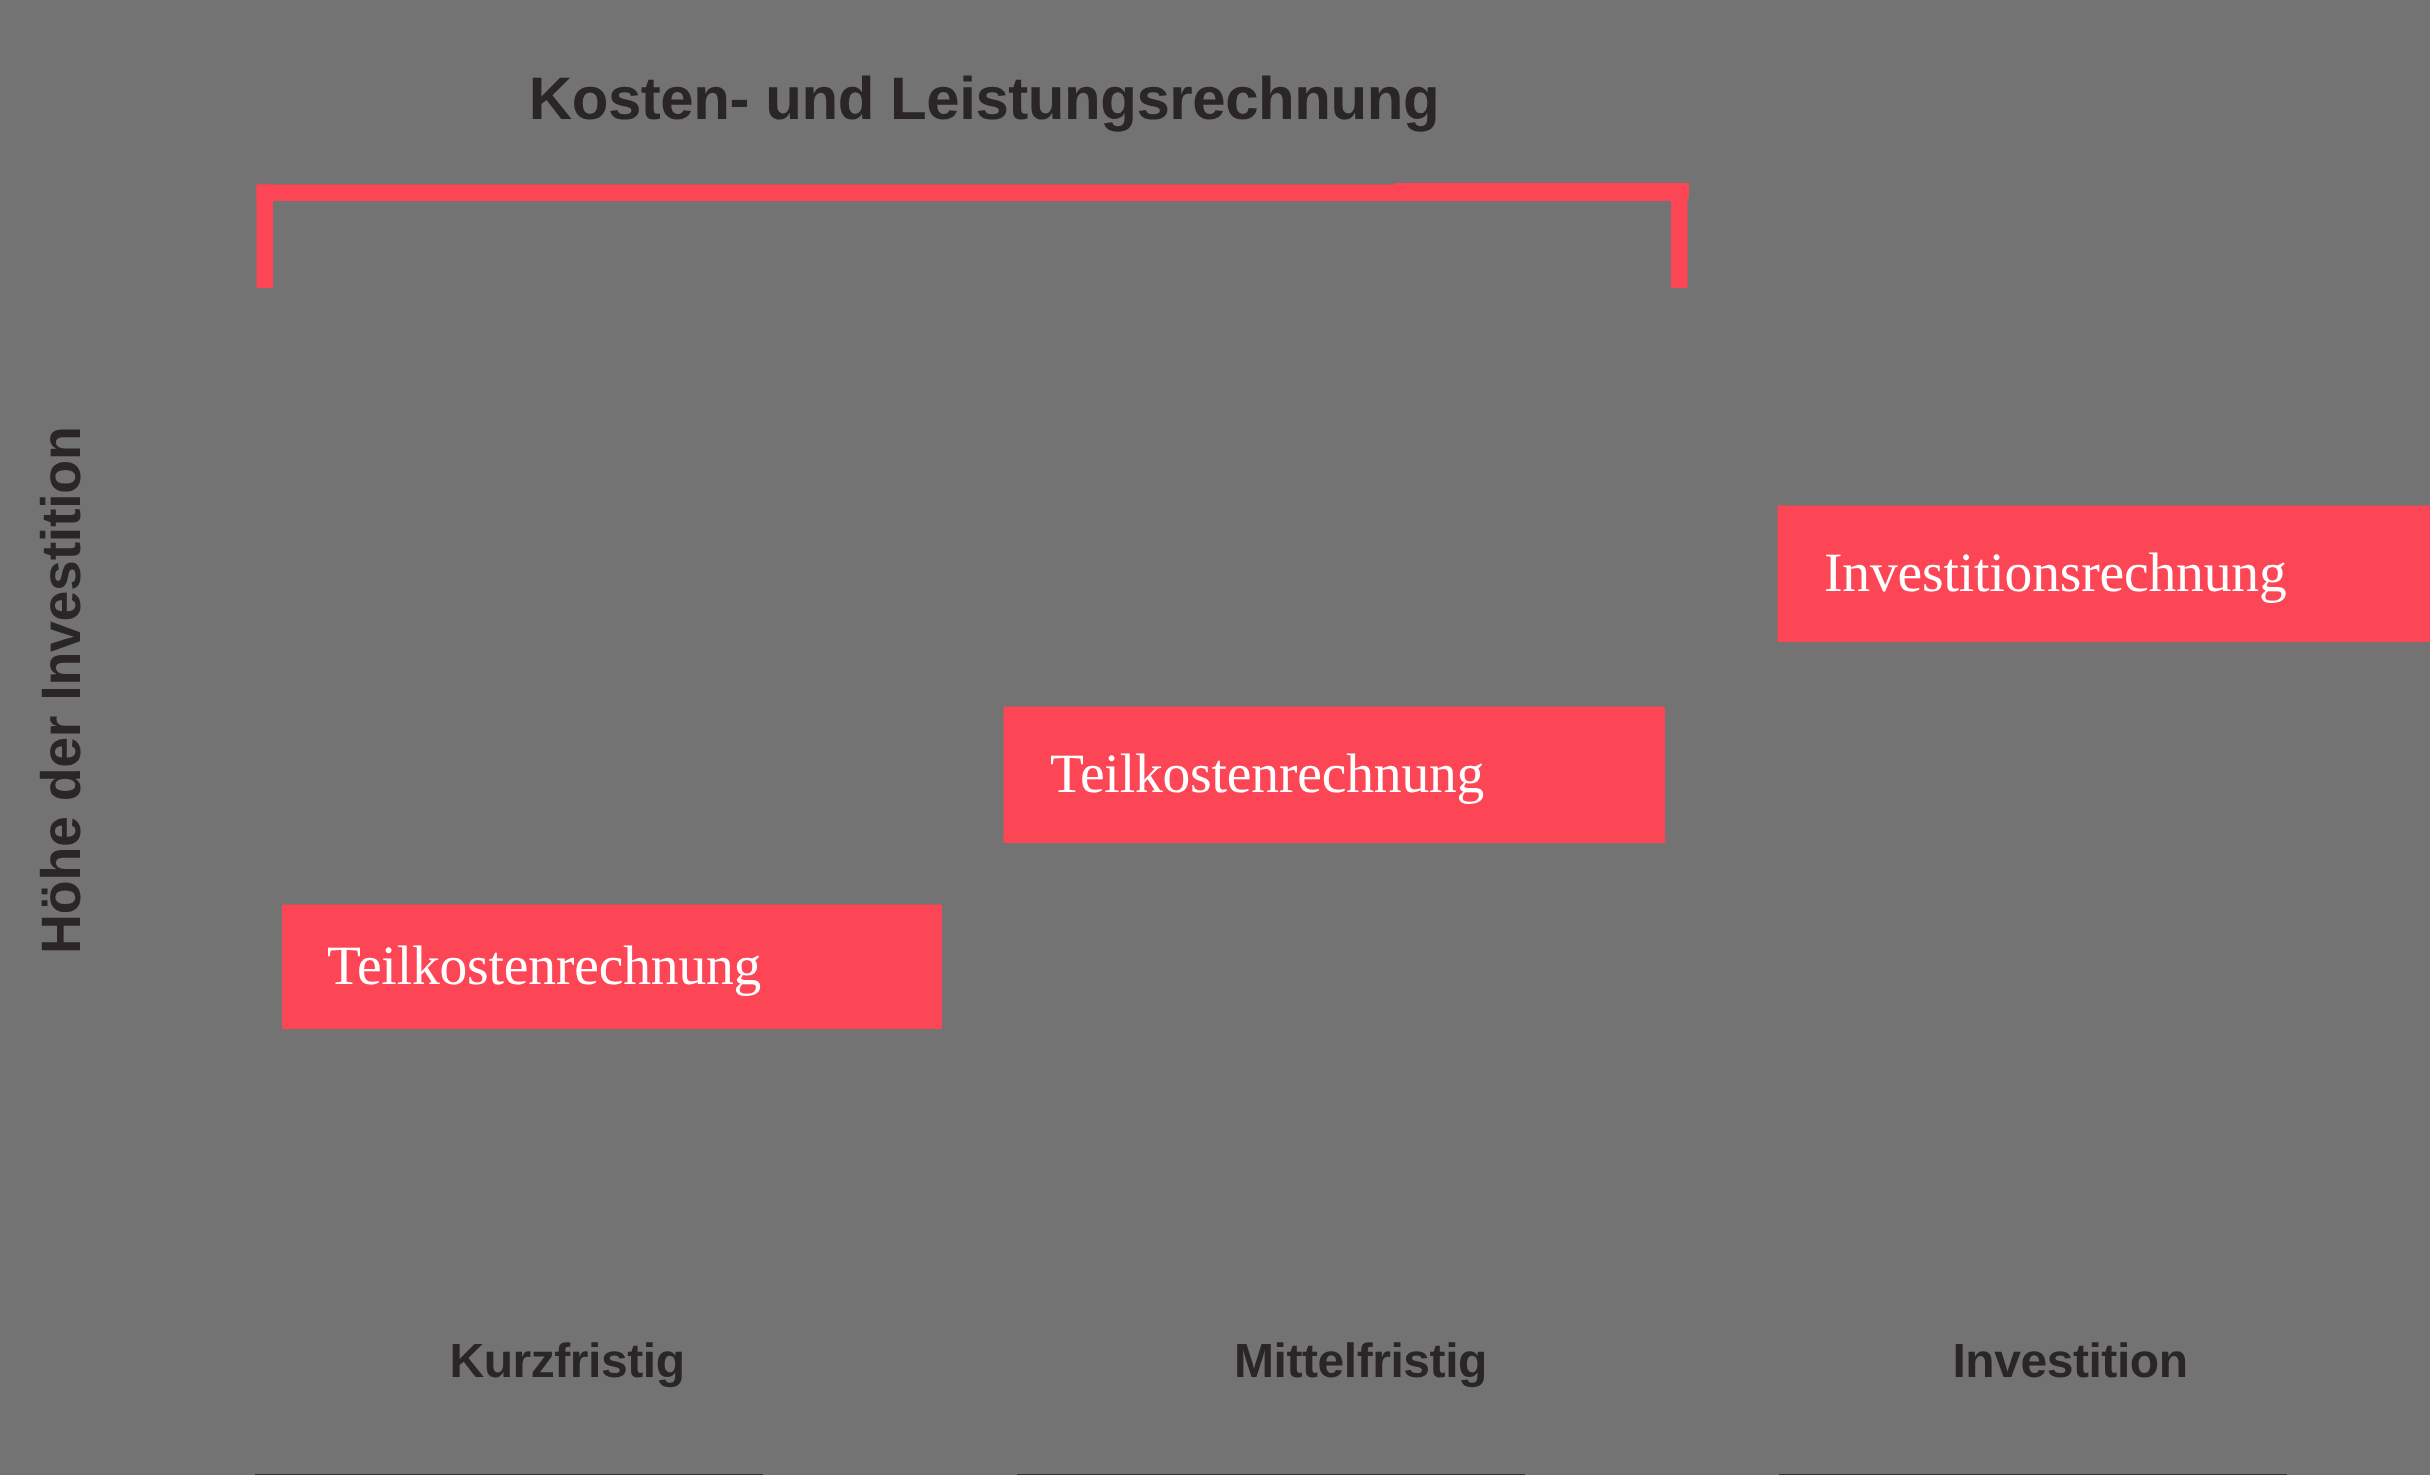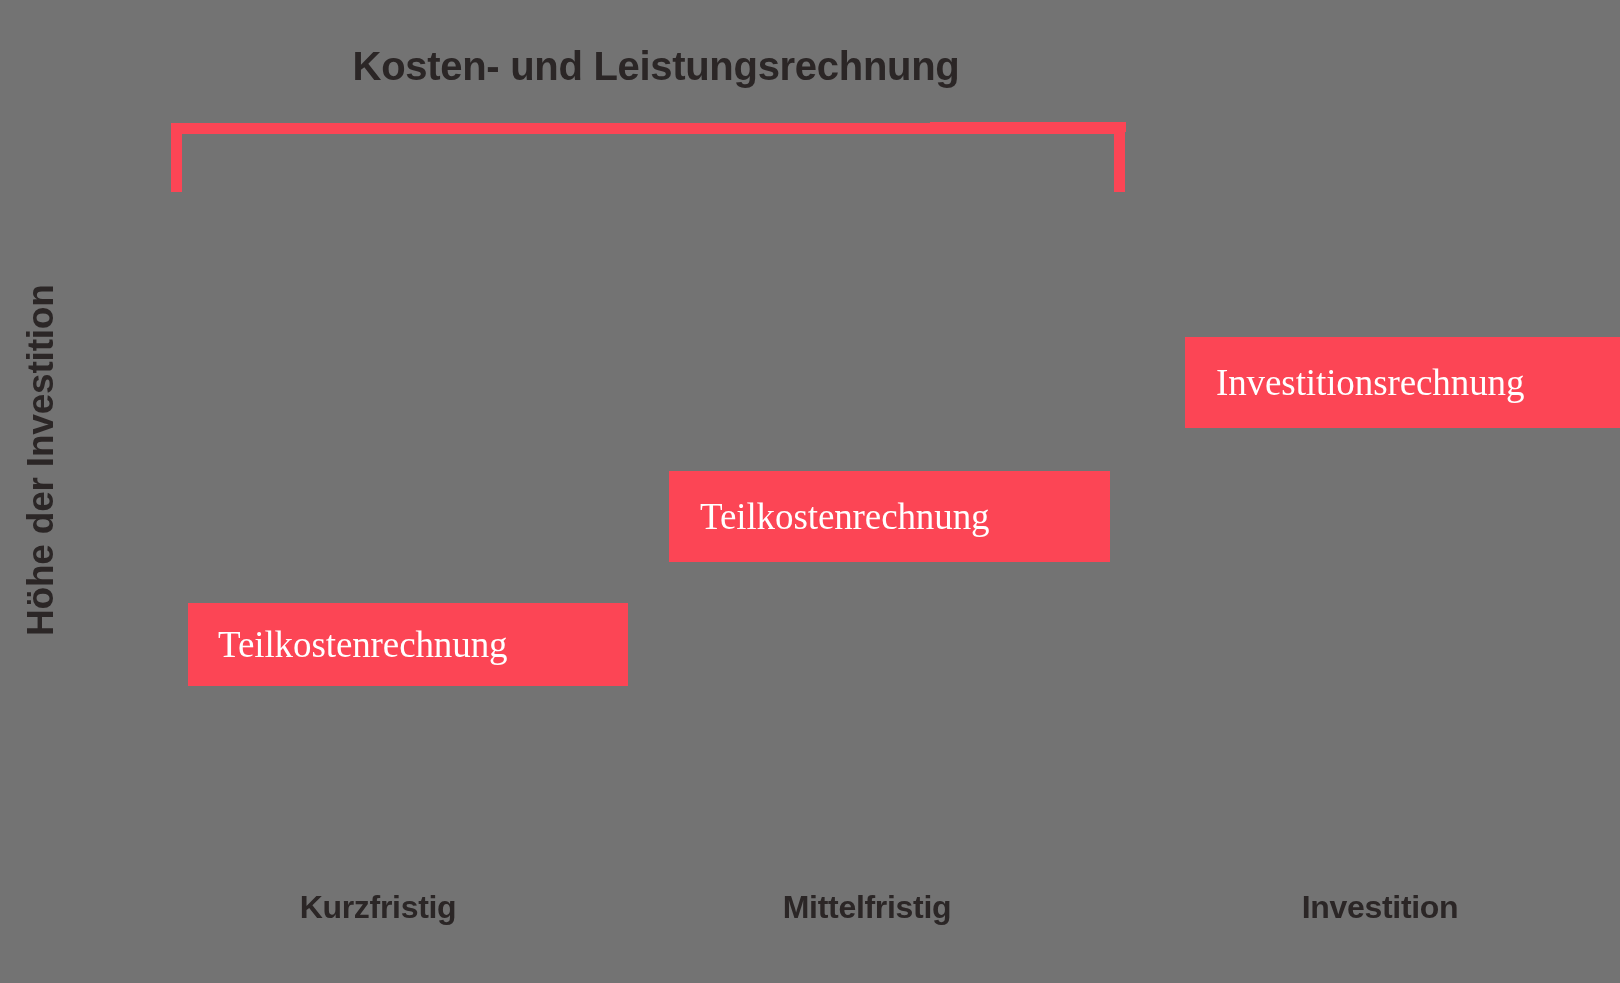--- a/index.html
+++ b/index.html
@@ -115,21 +115,21 @@
     top: 889px;
     font-family: Liberation Sans, sans-serif;
     font-size: 32px;
     font-weight: bold;
     letter-spacing: -0.3px;
     color: #2b2626;
     white-space: nowrap;
     text-align: center;
   }
   #x-label-kurz      { left: 213px;  width: 330px; }
-  #x-label-mittel    { left: 702px;  width: 330px; }
+  #x-label-mittel    { left: 742px;  width: 330px; }
   #x-label-lang      { left: 1215px; width: 330px; }
 </style>
 </head>
 <body>
 
 <div id="stage">
 
   <div id="diagram-title">Kosten- und Leistungsrechnung</div>
 
   <div id="scope-bracket"></div>

